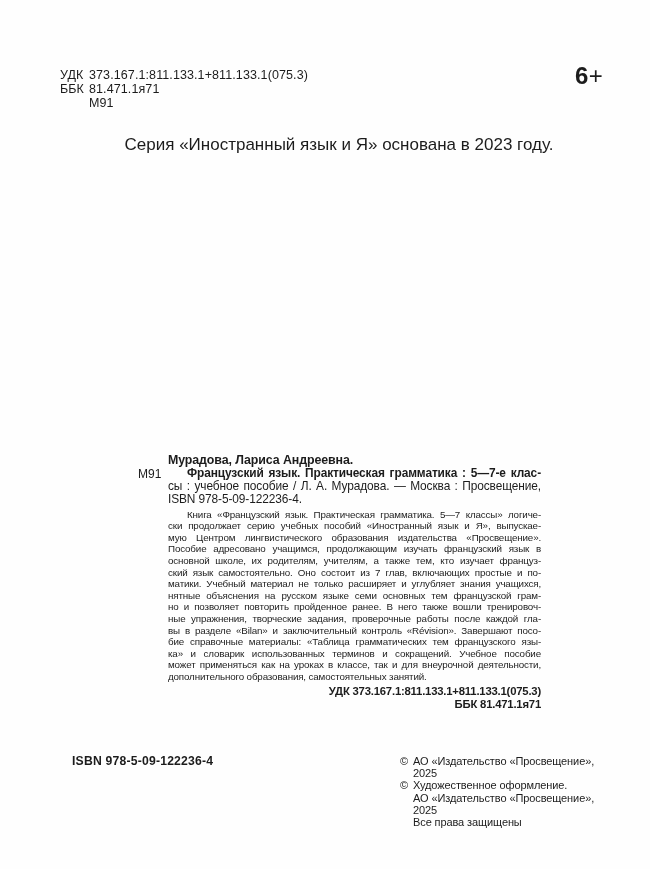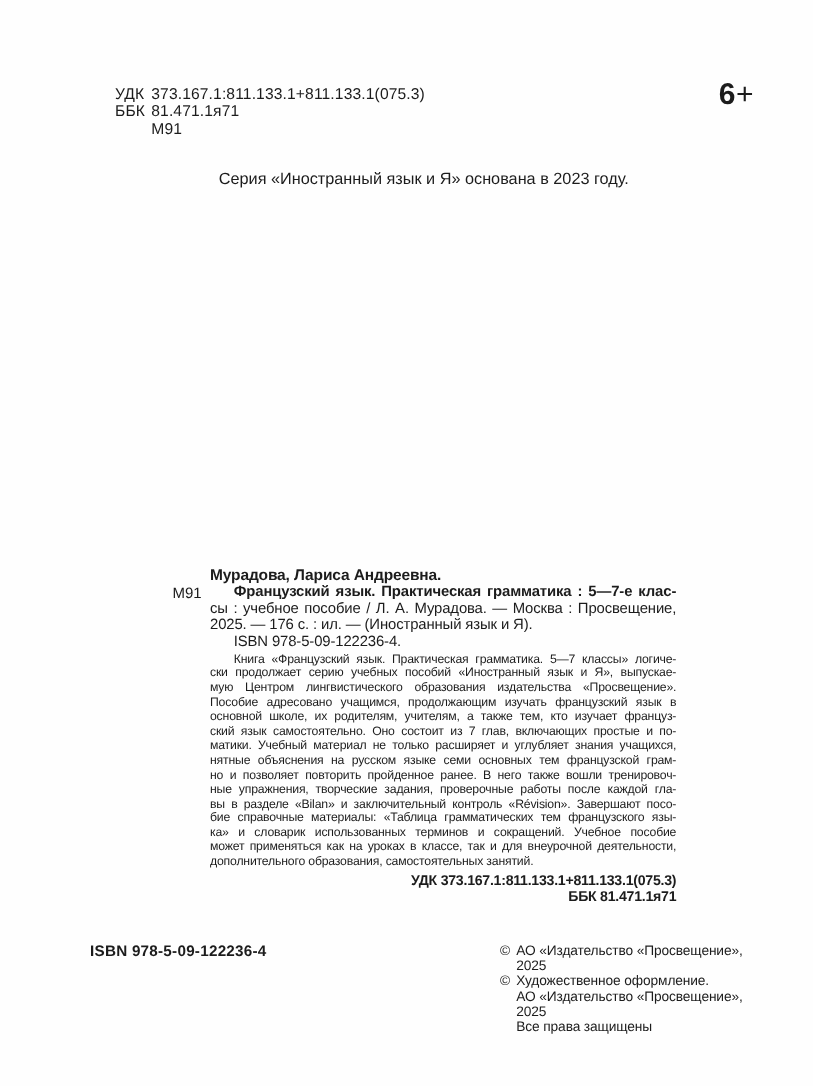--- a/index.html
+++ b/index.html
@@ -9,21 +9,21 @@
     height: 869px;
     background: #fefefe;
     font-family: "Liberation Sans", sans-serif;
     color: #1c1c1c;
     overflow: hidden;
   }
 
   
   .top-block {
     position: absolute;
-    left: 92px;
+    left: 60px;
     top: 69px;
     font-size: 12.5px;
     line-height: 13.8px;
     letter-spacing: 0.1px;
   }
   .top-block .row { display: flex; }
   .top-block .lbl { width: 29px; flex: none; }
   .top-block .code-row { padding-left: 29px; }
 
   
@@ -37,21 +37,21 @@
   }
   .age .plus { font-weight: 400; }
 
   
   .series {
     position: absolute;
     left: 68px;
     top: 135px;
     width: 542px;
     text-align: center;
-    font-size: 13px;
+    font-size: 17px;
   }
 
   
   .card {
     position: absolute;
     left: 138px;
     top: 453px;
     width: 403px;
   }
   .card .hang-code {
@@ -137,21 +137,20 @@
 
   <div class="series">Серия «Иностранный язык и Я» основана в 2023 году.</div>
 
   <div class="card">
     <div class="hang-code">М91</div>
     <div class="body">
       <div class="author">Мурадова, Лариса Андреевна.</div>
       <div class="bib">
           <div class="line">Французский язык. Практическая грамматика : 5—7-е клас-</div>
           <div class="line">сы : учебное пособие / Л. А. Мурадова. — Москва : Просвещение,</div>
-          <div class="line">2025. — 176 с. : ил. — (Иностранный язык и Я).</div>
           <div class="line">ISBN 978-5-09-122236-4.</div>
         </div>
       <div class="ann">
           <div class="line">Книга «Французский язык. Практическая грамматика. 5—7 классы» логиче-</div>
           <div class="line">ски продолжает серию учебных пособий «Иностранный язык и Я», выпускае-</div>
           <div class="line">мую Центром лингвистического образования издательства «Просвещение».</div>
           <div class="line">Пособие адресовано учащимся, продолжающим изучать французский язык в</div>
           <div class="line">основной школе, их родителям, учителям, а также тем, кто изучает француз-</div>
           <div class="line">ский язык самостоятельно. Оно состоит из 7 глав, включающих простые и по-</div>
           <div class="line">матики. Учебный материал не только расширяет и углубляет знания учащихся,</div>

